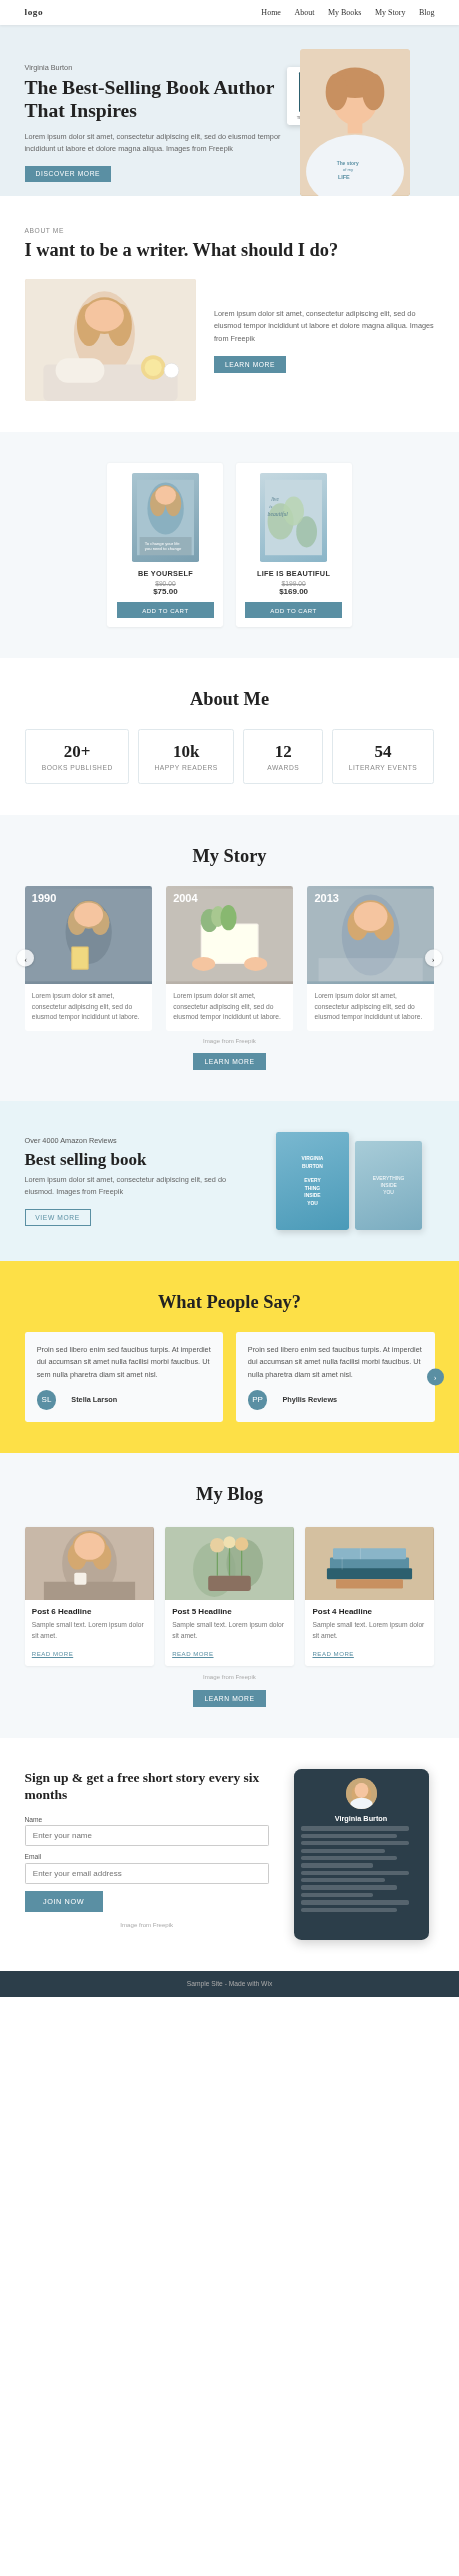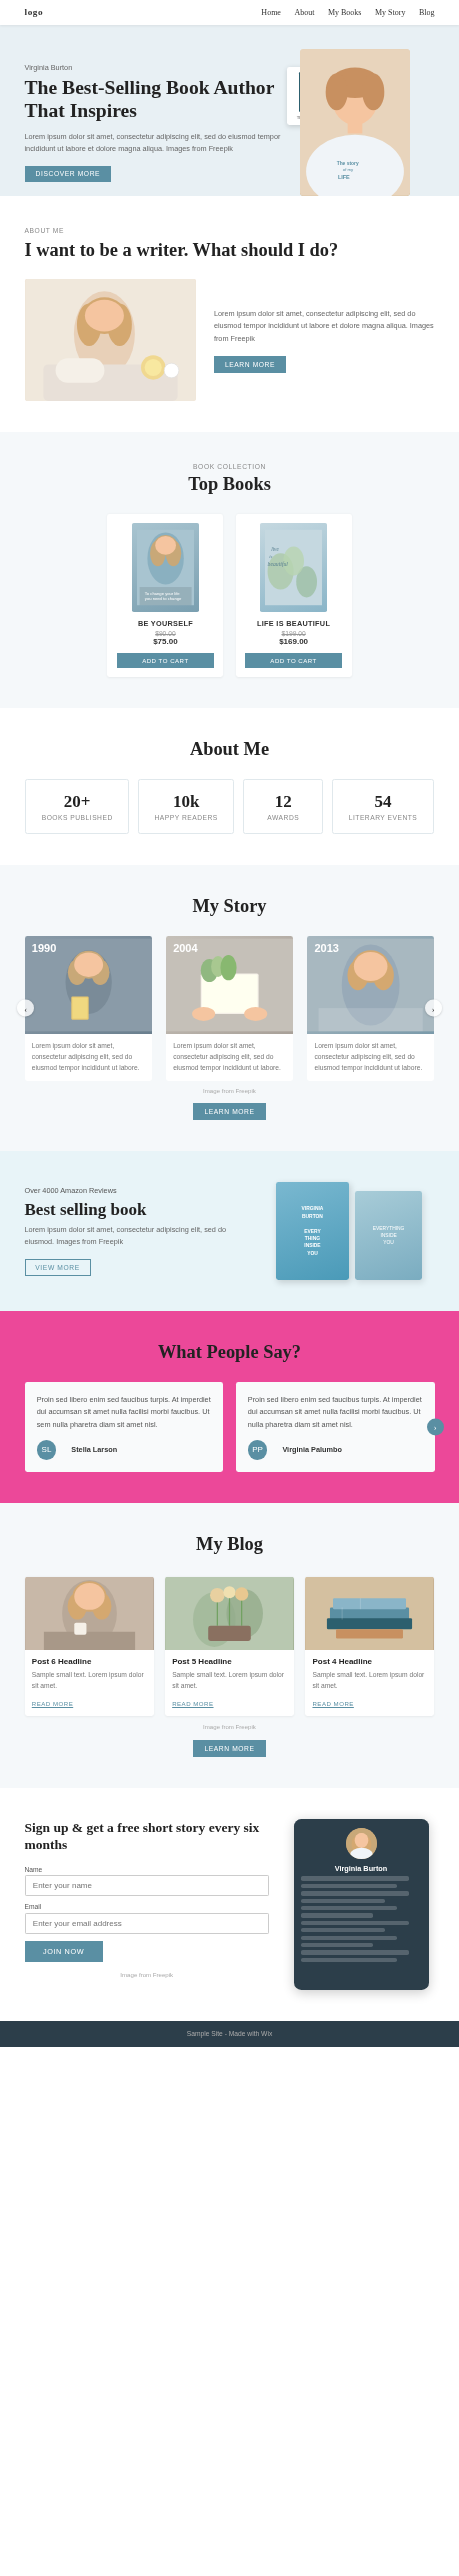--- a/index.html
+++ b/index.html
@@ -71,21 +71,21 @@
     .bestsell-text { flex: 1; }
     .bestsell-reviews { font-size: 7.3px; color: #555; margin-bottom: 4.9px; font-family: sans-serif; }
     .bestsell-title { font-size: 17px; font-weight: bold; color: #222; line-height: 1.2; margin-bottom: 4px; }
     .bestsell-body { font-size: 7.3px; color: #666; line-height: 1.6; margin-bottom: 11px; font-family: sans-serif; }
     .btn-outline { display: inline-block; border: 0.9px solid #5a8fa3; color: #5a8fa3; font-size: 6.7px; padding: 4.3px 9.8px; text-transform: uppercase; letter-spacing: 0.6px; cursor: pointer; background: transparent; font-family: sans-serif; }
     .bestsell-books { width: 171px; flex-shrink: 0; display: flex; align-items: flex-end; justify-content: center; gap: 6.1px; }
     .big-book { width: 73px; height: 98px; background: linear-gradient(160deg, #7ab8d0 0%, #4a9ab8 100%); border-radius: 2.4px; display: flex; align-items: center; justify-content: center; color: #fff; font-size: 5.5px; text-align: center; padding: 6.1px; line-height: 1.4; font-family: sans-serif; box-shadow: 1.8px 2.4px 6.1px rgba(0,0,0,0.15); }
     .big-book-2 { width: 67px; height: 89px; background: linear-gradient(160deg, #a8ccd8 0%, #7aacc0 100%); border-radius: 2.4px; display: flex; align-items: center; justify-content: center; color: #fff; font-size: 5.5px; text-align: center; padding: 6.1px; line-height: 1.4; font-family: sans-serif; box-shadow: 1.8px 2.4px 6.1px rgba(0,0,0,0.1); }
 
     
-    .section-testimonials { background: #ec4899; padding: 31px 24.5px; }
+    .section-testimonials { background: #fde047; padding: 31px 24.5px; }
     .testimonials-grid { display: flex; gap: 12.2px; margin-top: 15.3px; position: relative; }
     .testimonial-card { flex: 1; padding: 12.2px; background: #f9fafb; border-radius: 2.4px; }
     .testimonial-text { font-size: 7.3px; color: #555; line-height: 1.7; font-family: sans-serif; margin-bottom: 9.2px; }
     .testimonial-author { display: flex; align-items: center; gap: 15px; }
     .author-avatar { width: 19.6px; height: 19.6px; border-radius: 50%; background: #5a8fa3; display: flex; align-items: center; justify-content: center; color: #fff; font-size: 8px; font-family: sans-serif; }
     .author-name { font-size: 7.3px; font-weight: bold; color: #333; font-family: sans-serif; }
     .testimonials-nav { position: absolute; right: -9.2px; top: 50%; transform: translateY(-50%); }
     .arrow-btn { width: 17px; height: 17px; background: #5a8fa3; color: #fff; display: flex; align-items: center; justify-content: center; cursor: pointer; font-size: 8.6px; border-radius: 50%; }
 
     
@@ -205,24 +205,20 @@
       </svg>
     </div>
     <div class="about1-text">
       <p class="about1-body">Lorem ipsum dolor sit amet, consectetur adipiscing elit, sed do eiusmod tempor incididunt ut labore et dolore magna aliqua. Images from Freepik</p>
       <button class="btn-primary">LEARN MORE</button>
     </div>
   </div>
 </section>
 
 <section class="section-books">
-  <div class="section-center">
-    <div class="section-label-center">Book Collection</div>
-    <h2 class="section-title">Top Books</h2>
-  </div>
   <div class="books-grid">
 
 
     <div class="book-card">
       <div class="book-cover book-cover-2">
         <svg viewBox="0 0 110 145" width="67" height="89" style="font-size:10px">
           <rect width="110" height="145" fill="#a8c4d0"></rect>
           <ellipse cx="55" cy="55" rx="35" ry="50" fill="#8ab0c0"></ellipse>
           <ellipse cx="55" cy="30" rx="22" ry="20" fill="#c8a878"></ellipse>
           <ellipse cx="40" cy="45" rx="15" ry="25" fill="#c8a878"></ellipse>
@@ -390,21 +386,21 @@
           </div>
           <span class="author-name">Stella Larson</span>
         </div>
       </div>
       <div class="testimonial-card">
         <p class="testimonial-text">Proin sed libero enim sed faucibus turpis. At imperdiet dui accumsan sit amet nulla facilisi morbi faucibus. Ut nulla pharetra diam sit amet nisl.</p>
         <div class="testimonial-author">
           <div class="author-avatar">
             <span>PP</span>
           </div>
-          <span class="author-name">Virginia Palumbo</span>
+          <span class="author-name">Phyllis Reviews</span>
         </div>
       </div>
     </div>
     <div class="testimonials-nav">
       <div class="arrow-btn">›</div>
     </div>
   </div>
 </section>
 
 <section class="section-blog">

